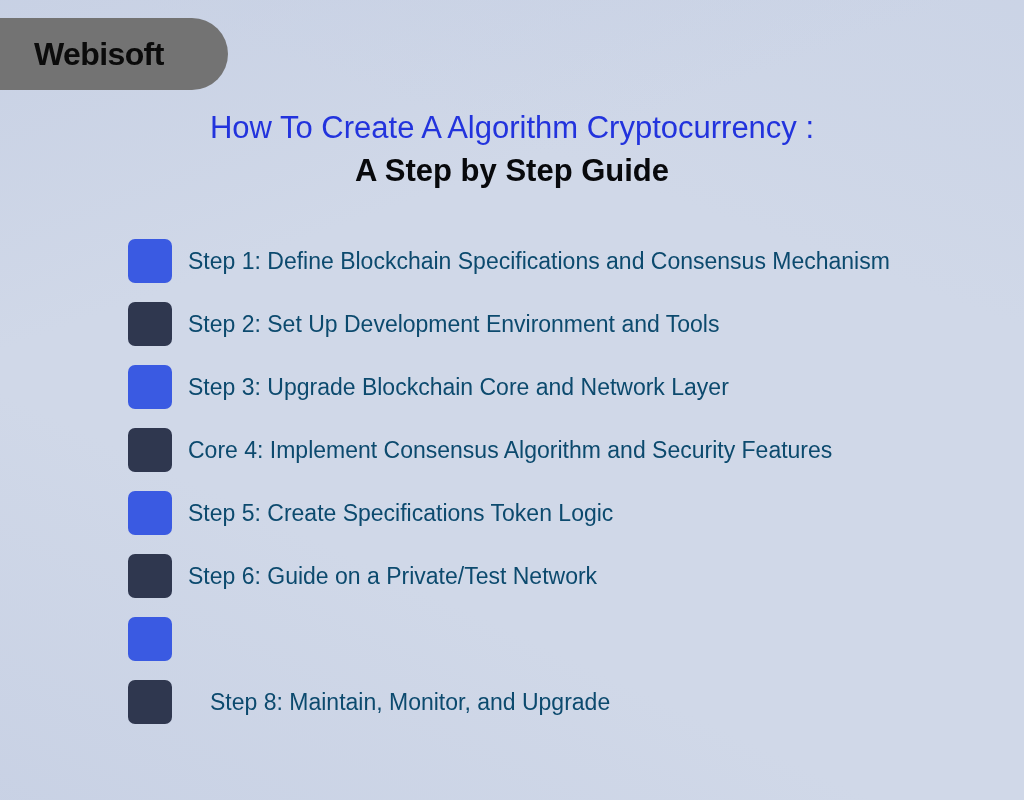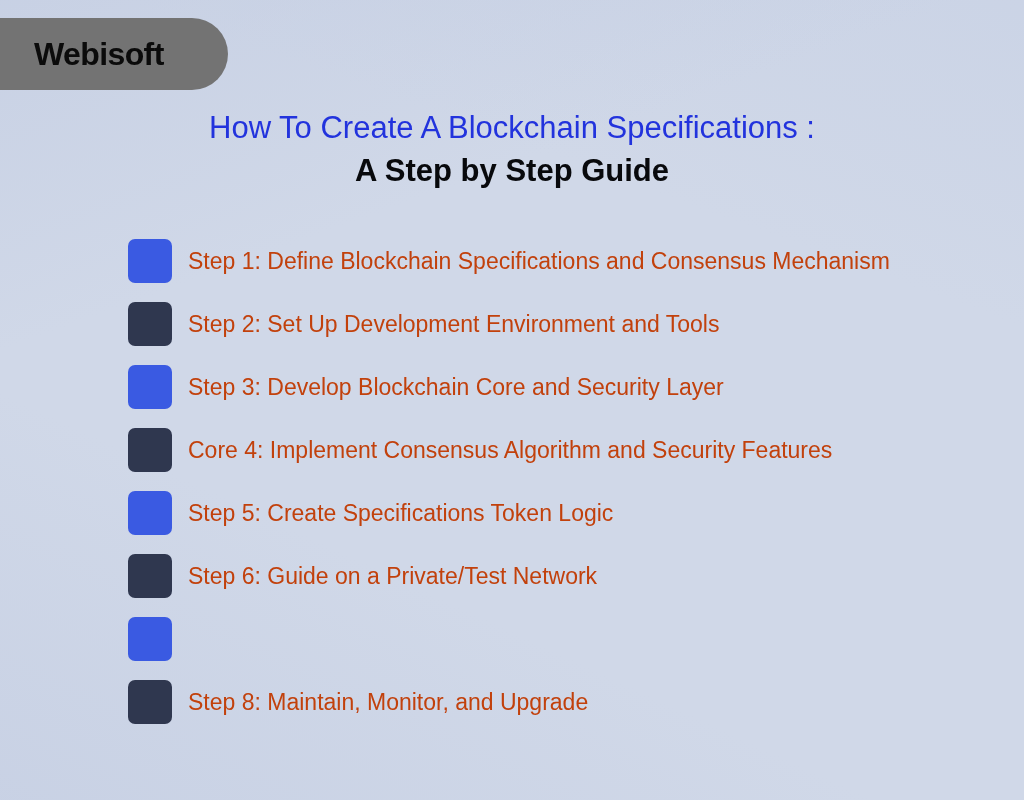--- a/index.html
+++ b/index.html
@@ -113,64 +113,65 @@
 
   .step-row {
     display: flex;
     align-items: center;
     height: 44px;
     margin-bottom: 19px;
   }
 
   .step-row:last-child {
     margin-bottom: 0;
+    gap: 22px;
   }
 
   .step-marker {
     width: 44px;
     height: 44px;
     border-radius: 7px;
     flex: 0 0 auto;
   }
 
   .step-label {
     margin-left: 16px;
     font-size: 23px;
     line-height: 28px;
-    color: #c2410c;
+    color: #0c4a6e;
     white-space: nowrap;
     font-family: "Liberation Sans", sans-serif;
   }
 </style>
 </head>
 <body>
 
 <div id="infographic">
 
   <div class="logo-pill">
     <span class="logo-text">Webisoft</span>
   </div>
 
   <div class="title-block">
-    <span class="title-line-1">How To Create A Blockchain Specifications :</span>
+    <span class="title-line-1">How To Create A Algorithm Cryptocurrency :</span>
     <span class="title-line-2">A Step by Step Guide</span>
   </div>
 
   <div class="steps-list" id="steps-list">
       <div class="step-row">
         <div class="step-marker" style="background: rgb(58, 90, 226);"></div>
         <div class="step-label">Step 1: Define Blockchain Specifications and Consensus Mechanism</div>
       </div>
       <div class="step-row">
         <div class="step-marker" style="background: rgb(47, 55, 79);"></div>
         <div class="step-label">Step 2: Set Up Development Environment and Tools</div>
       </div>
       <div class="step-row">
         <div class="step-marker" style="background: rgb(58, 90, 226);"></div>
-        <div class="step-label">Step 3: Develop Blockchain Core and Security Layer</div>
+        <div class="step-label">Step 3: Upgrade Blockchain Core and Network Layer</div>
       </div>
       <div class="step-row">
         <div class="step-marker" style="background: rgb(47, 55, 79);"></div>
         <div class="step-label">Core 4: Implement Consensus Algorithm and Security Features</div>
       </div>
       <div class="step-row">
         <div class="step-marker" style="background: rgb(58, 90, 226);"></div>
         <div class="step-label">Step 5: Create Specifications Token Logic</div>
       </div>
       <div class="step-row">

